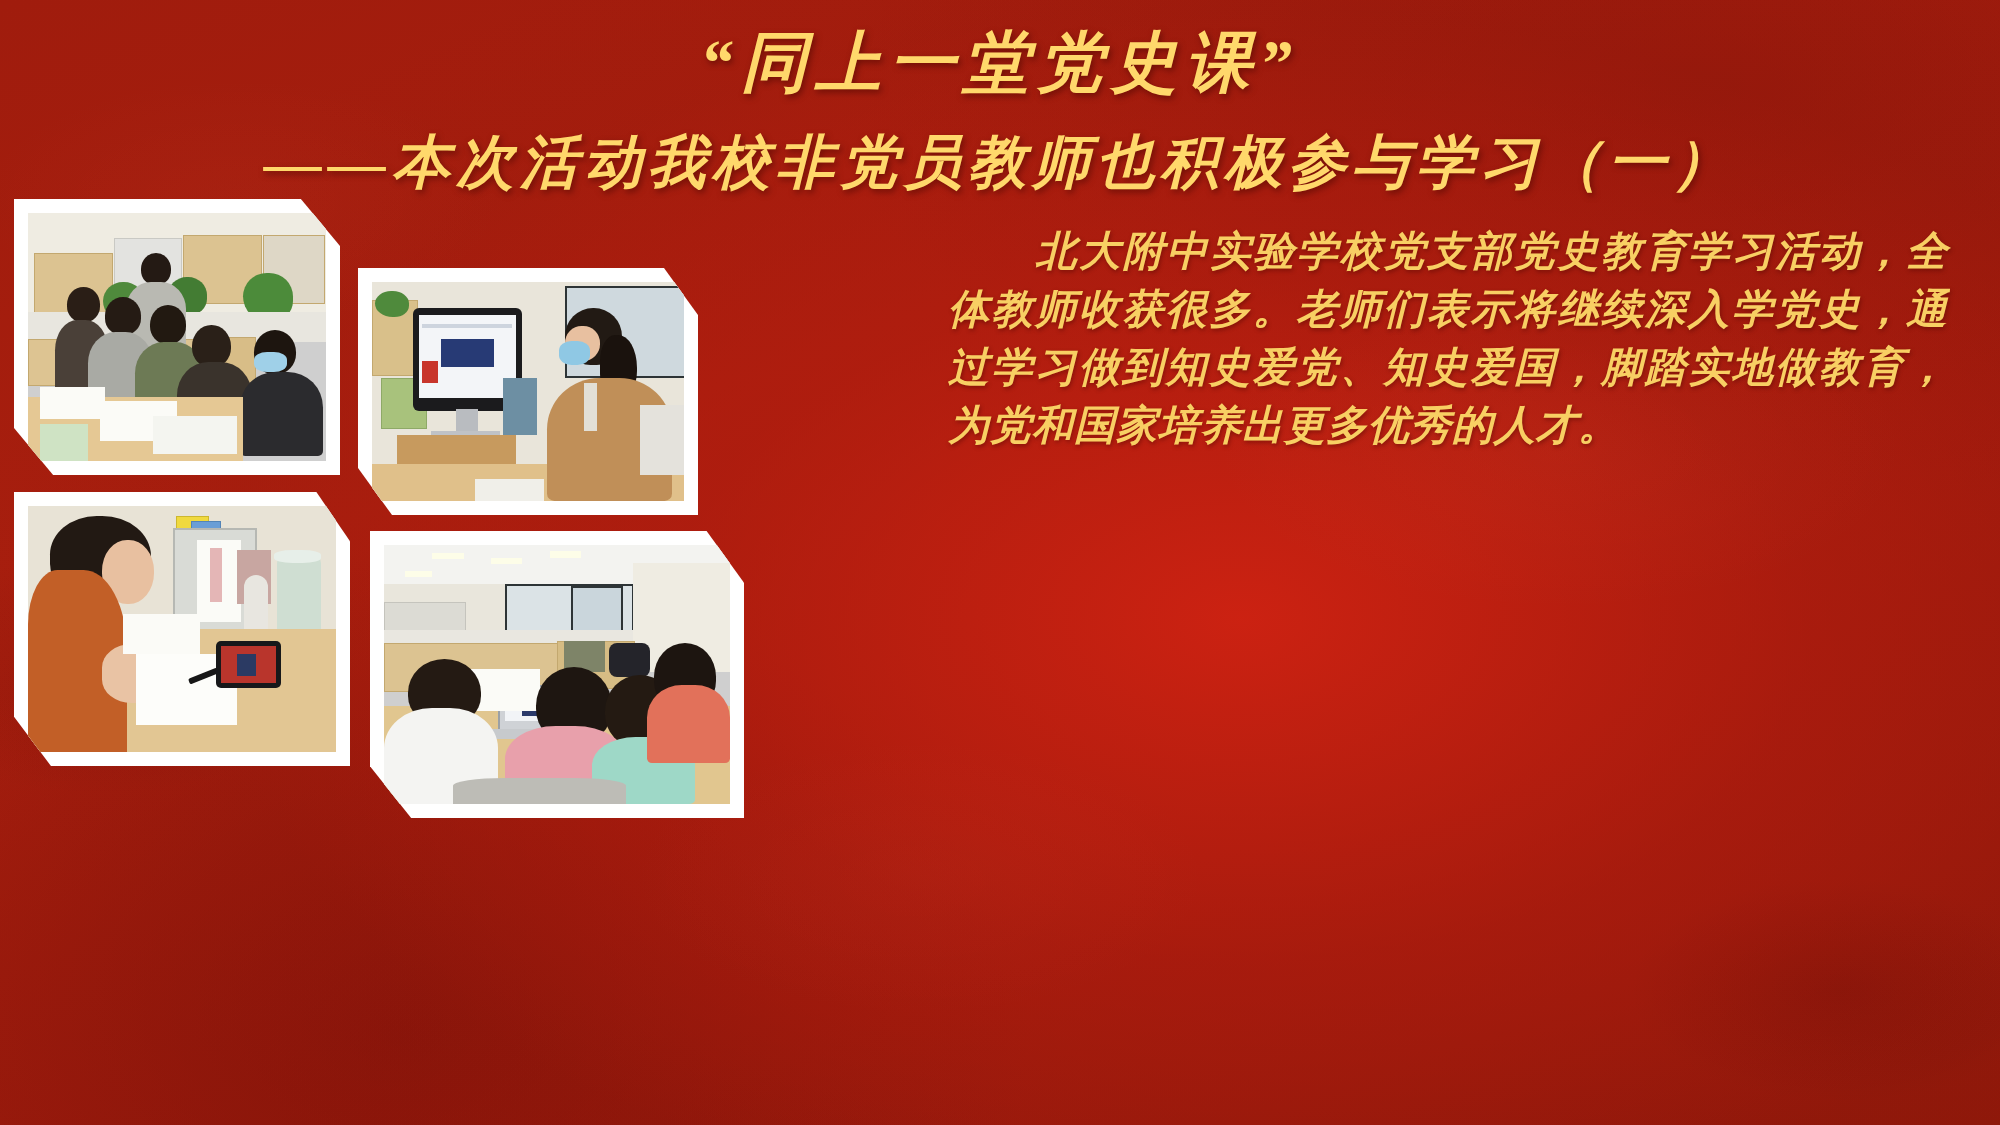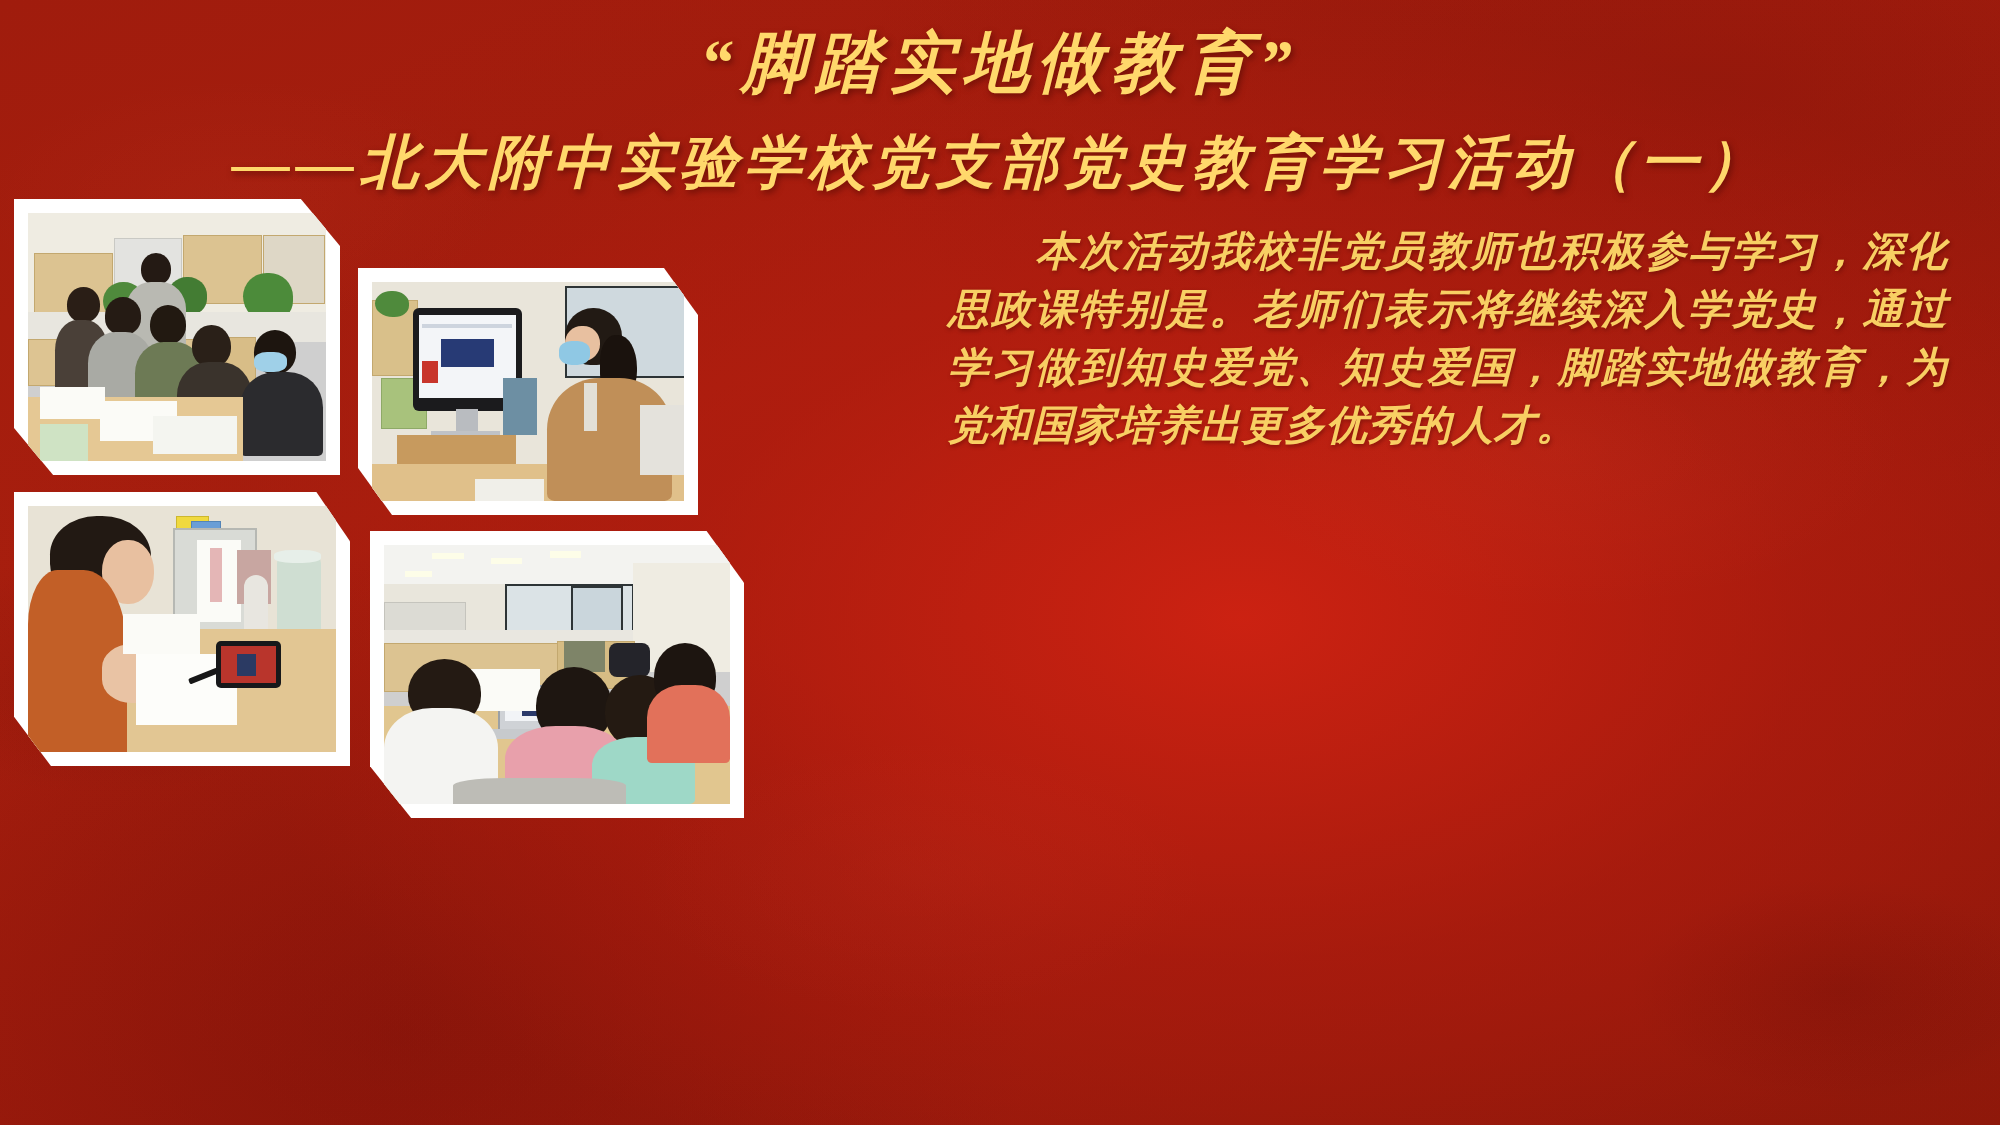--- a/index.html
+++ b/index.html
@@ -102,22 +102,22 @@
   .win{position:absolute;background:#cfd9de;border:2px solid #2d3436;}
   .ceil{position:absolute;background:#f2f2ef;}
   .light{position:absolute;background:#fdfde8;}
 </style>
 </head>
 <body>
 
 <div id="poster">
 
   <div class="head-wrap">
-    <div class="title-main">“脚踏实地做教育”</div>
-    <div class="title-sub">——北大附中实验学校党支部党史教育学习活动（一）</div>
+    <div class="title-main">“同上一堂党史课”</div>
+    <div class="title-sub">——本次活动我校非党员教师也积极参与学习（一）</div>
   </div>
 
   <div class="photo p1">
     <div class="inner">
       <div class="scene">
         <div class="wall" style="left:0;top:0;width:100%;height:46%;background:#efece2;"></div>
         <div class="cabinet" style="left:2%;top:16%;width:26%;height:30%;"></div>
         <div class="cabinet" style="left:29%;top:10%;width:22%;height:26%;background:#e3e3e0;border-color:#c9c9c4;"></div>
         <div class="cabinet" style="left:52%;top:9%;width:26%;height:27%;"></div>
         <div class="cabinet" style="left:79%;top:9%;width:20%;height:27%;background:#ded7c6;"></div>
@@ -250,16 +250,16 @@
         <div class="head" style="left:64%;top:50%;width:20%;height:28%;background:#241a12;"></div>
         <div class="torso" style="left:60%;top:74%;width:30%;height:26%;background:#9ed8c7;"></div>
         <div class="head" style="left:78%;top:38%;width:18%;height:26%;background:#1d1510;"></div>
         <div class="torso" style="left:76%;top:54%;width:24%;height:30%;background:#e2715a;"></div>
         <div style="position:absolute;left:20%;top:90%;width:50%;height:10%;background:#bdbcb6;border-radius:30% 30% 0 0;"></div>
       </div>
     </div>
   </div>
 
   <div class="body-col">
-    <p class="para"><span class="indent"></span><span>本次活动我校非党员教师也积极参与学习，深化思政课特别是。老师们表示将继续深入学党史，通过学习做到知史爱党、知史爱国，脚踏实地做教育，为党和国家培养出更多优秀的人才。</span></p>
+    <p class="para"><span class="indent"></span><span>北大附中实验学校党支部党史教育学习活动，全体教师收获很多。老师们表示将继续深入学党史，通过学习做到知史爱党、知史爱国，脚踏实地做教育，为党和国家培养出更多优秀的人才。</span></p>
   </div>
 
 </div>
 
 </body></html>

